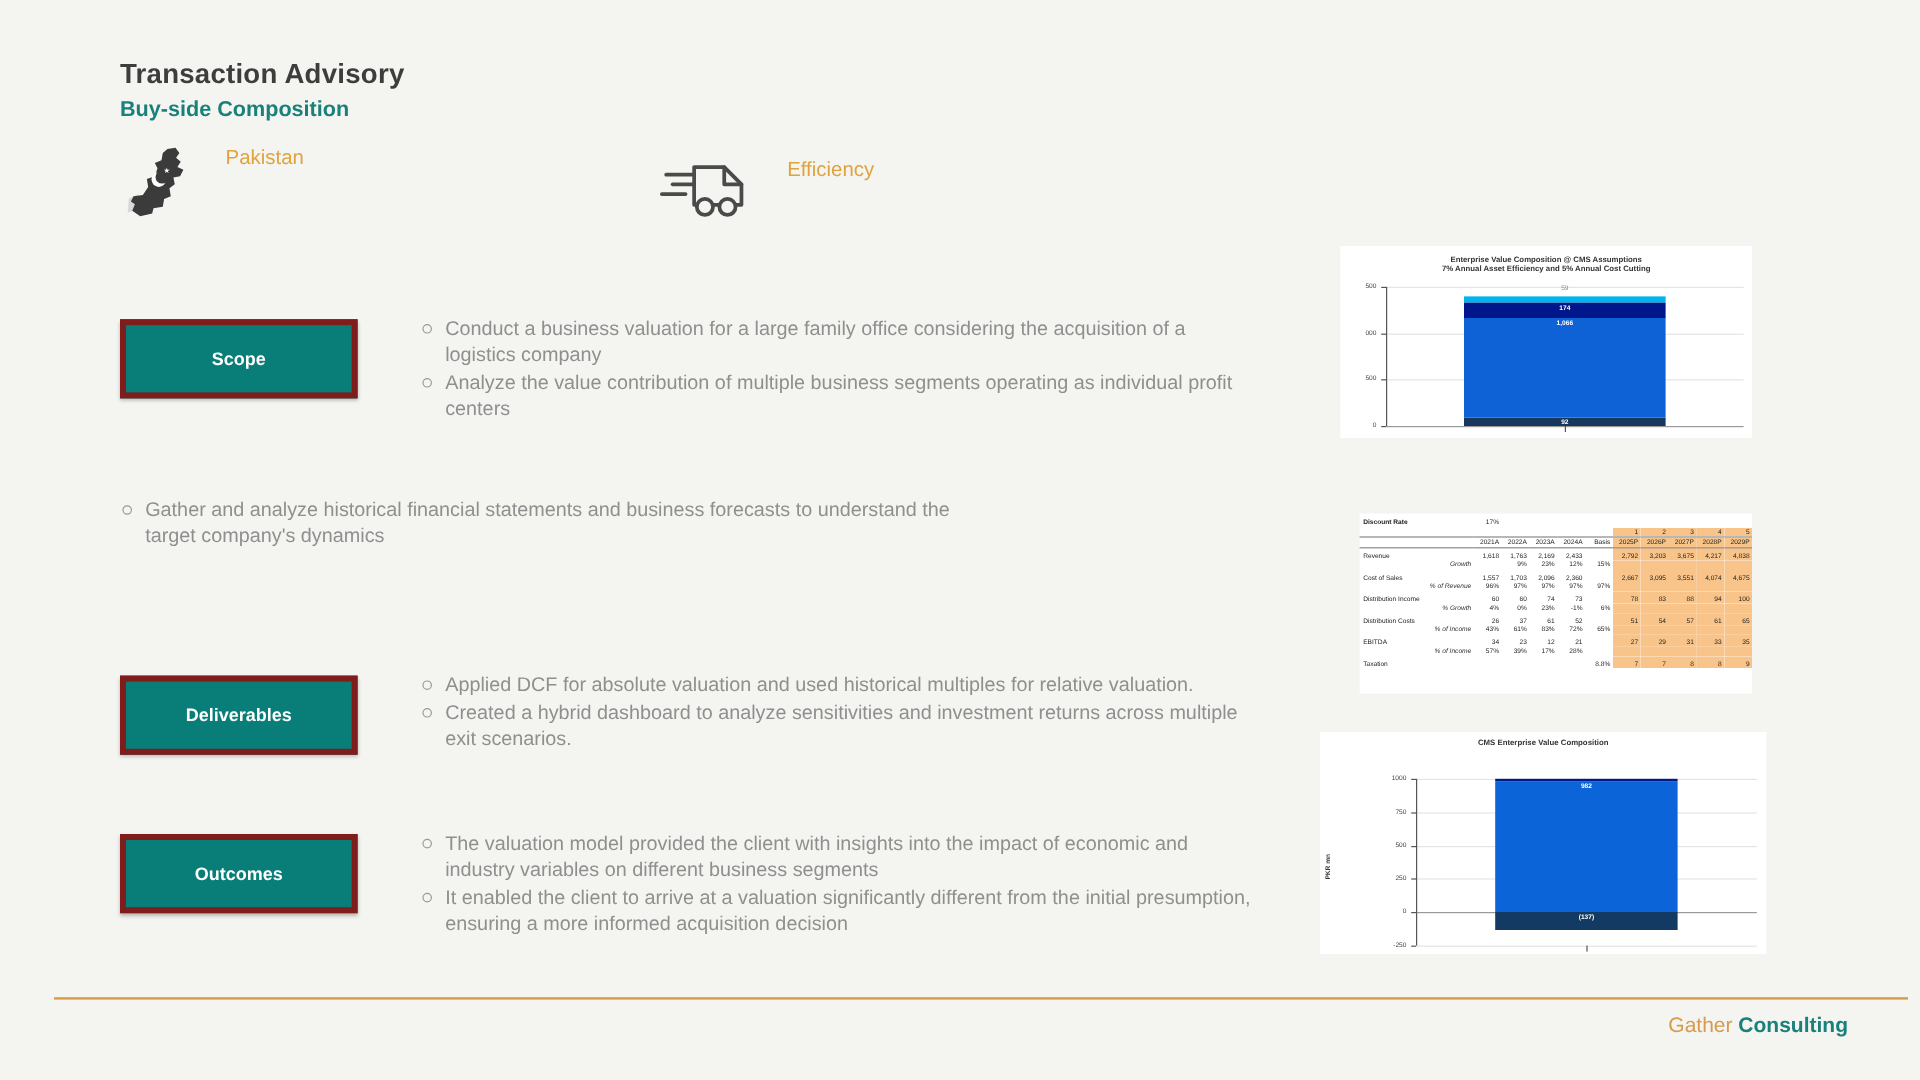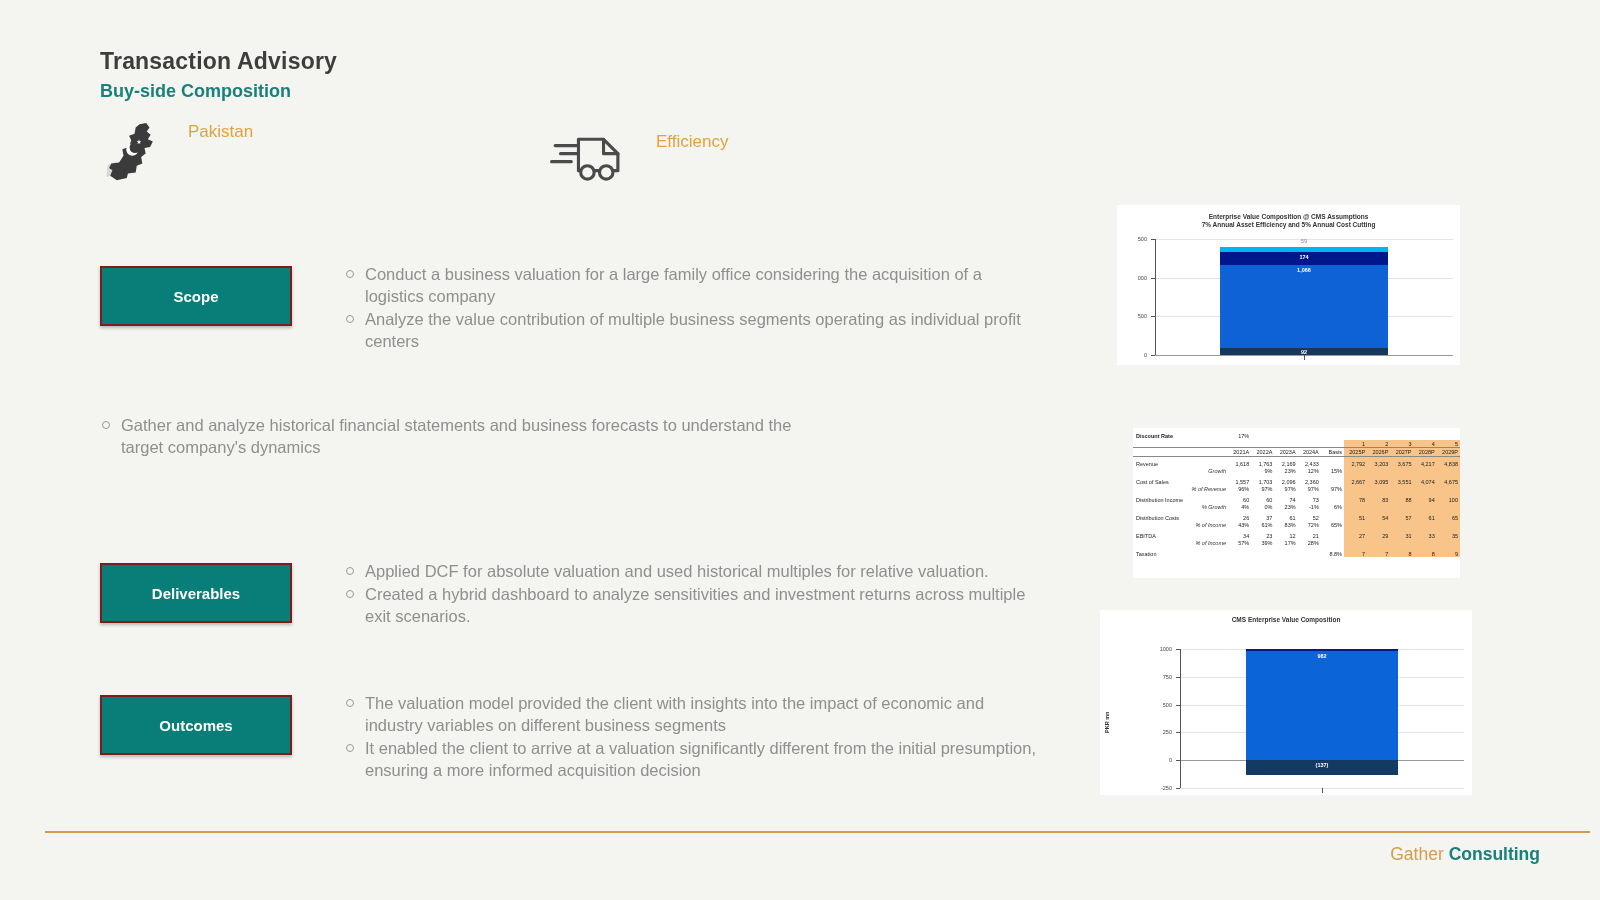--- a/index.html
+++ b/index.html
@@ -5,21 +5,21 @@
   html,body{margin:0;padding:0;background:#e9e9e7;}
   .slide{position:relative;width:1600px;height:900px;background:#f4f4f1;overflow:hidden;
          font-family:"Liberation Sans",sans-serif;padding-left:35px;}
   .title{position:absolute;left:100px;top:48px;font-size:23px;font-weight:bold;color:#3d3d3d;letter-spacing:.2px;}
   .subtitle{position:absolute;left:100px;top:81px;font-size:18px;font-weight:bold;color:#19807a;}
   .tag{position:absolute;display:flex;align-items:flex-start;}
   .tag-label{font-size:17px;color:#e0a33e;}
   .tag-pakistan{left:106px;top:122px;gap:26px;}
   .tag-logistics{left:548px;top:132px;gap:22px;}
   .section{position:absolute;left:100px;display:flex;gap:52px;align-items:flex-start;}
-  .sec-box{width:188px;height:56px;background:#097d77;border:2px solid #7f1d1d;
+  .sec-box{width:188px;height:56px;background:#097d77;border:5px solid #7f1d1d;
            box-shadow:0 2px 3px rgba(0,0,0,.25);display:flex;align-items:center;justify-content:center;
            margin-top:3px;flex:0 0 auto;}
   .sec-box span{color:#ffffff;font-size:15px;font-weight:bold;}
   .sec-bullets{width:700px;margin:0;padding:0;list-style:none;}
   .sec-bullets li{position:relative;padding-left:21px;margin:0 0 1px 0;font-size:16.5px;line-height:22px;color:#8f8f8f;}
   .sec-bullets li::before{content:"";position:absolute;left:2px;top:7px;width:6px;height:6px;
            border:1.5px solid #9a9a9a;border-radius:50%;}
   .s1{top:263px;} .s2{top:414px;} .s3{top:560px;} .s4{top:692px;}
   .card{position:absolute;background:#ffffff;}
   #c1{left:1117px;top:205px;width:343px;height:160px;}

